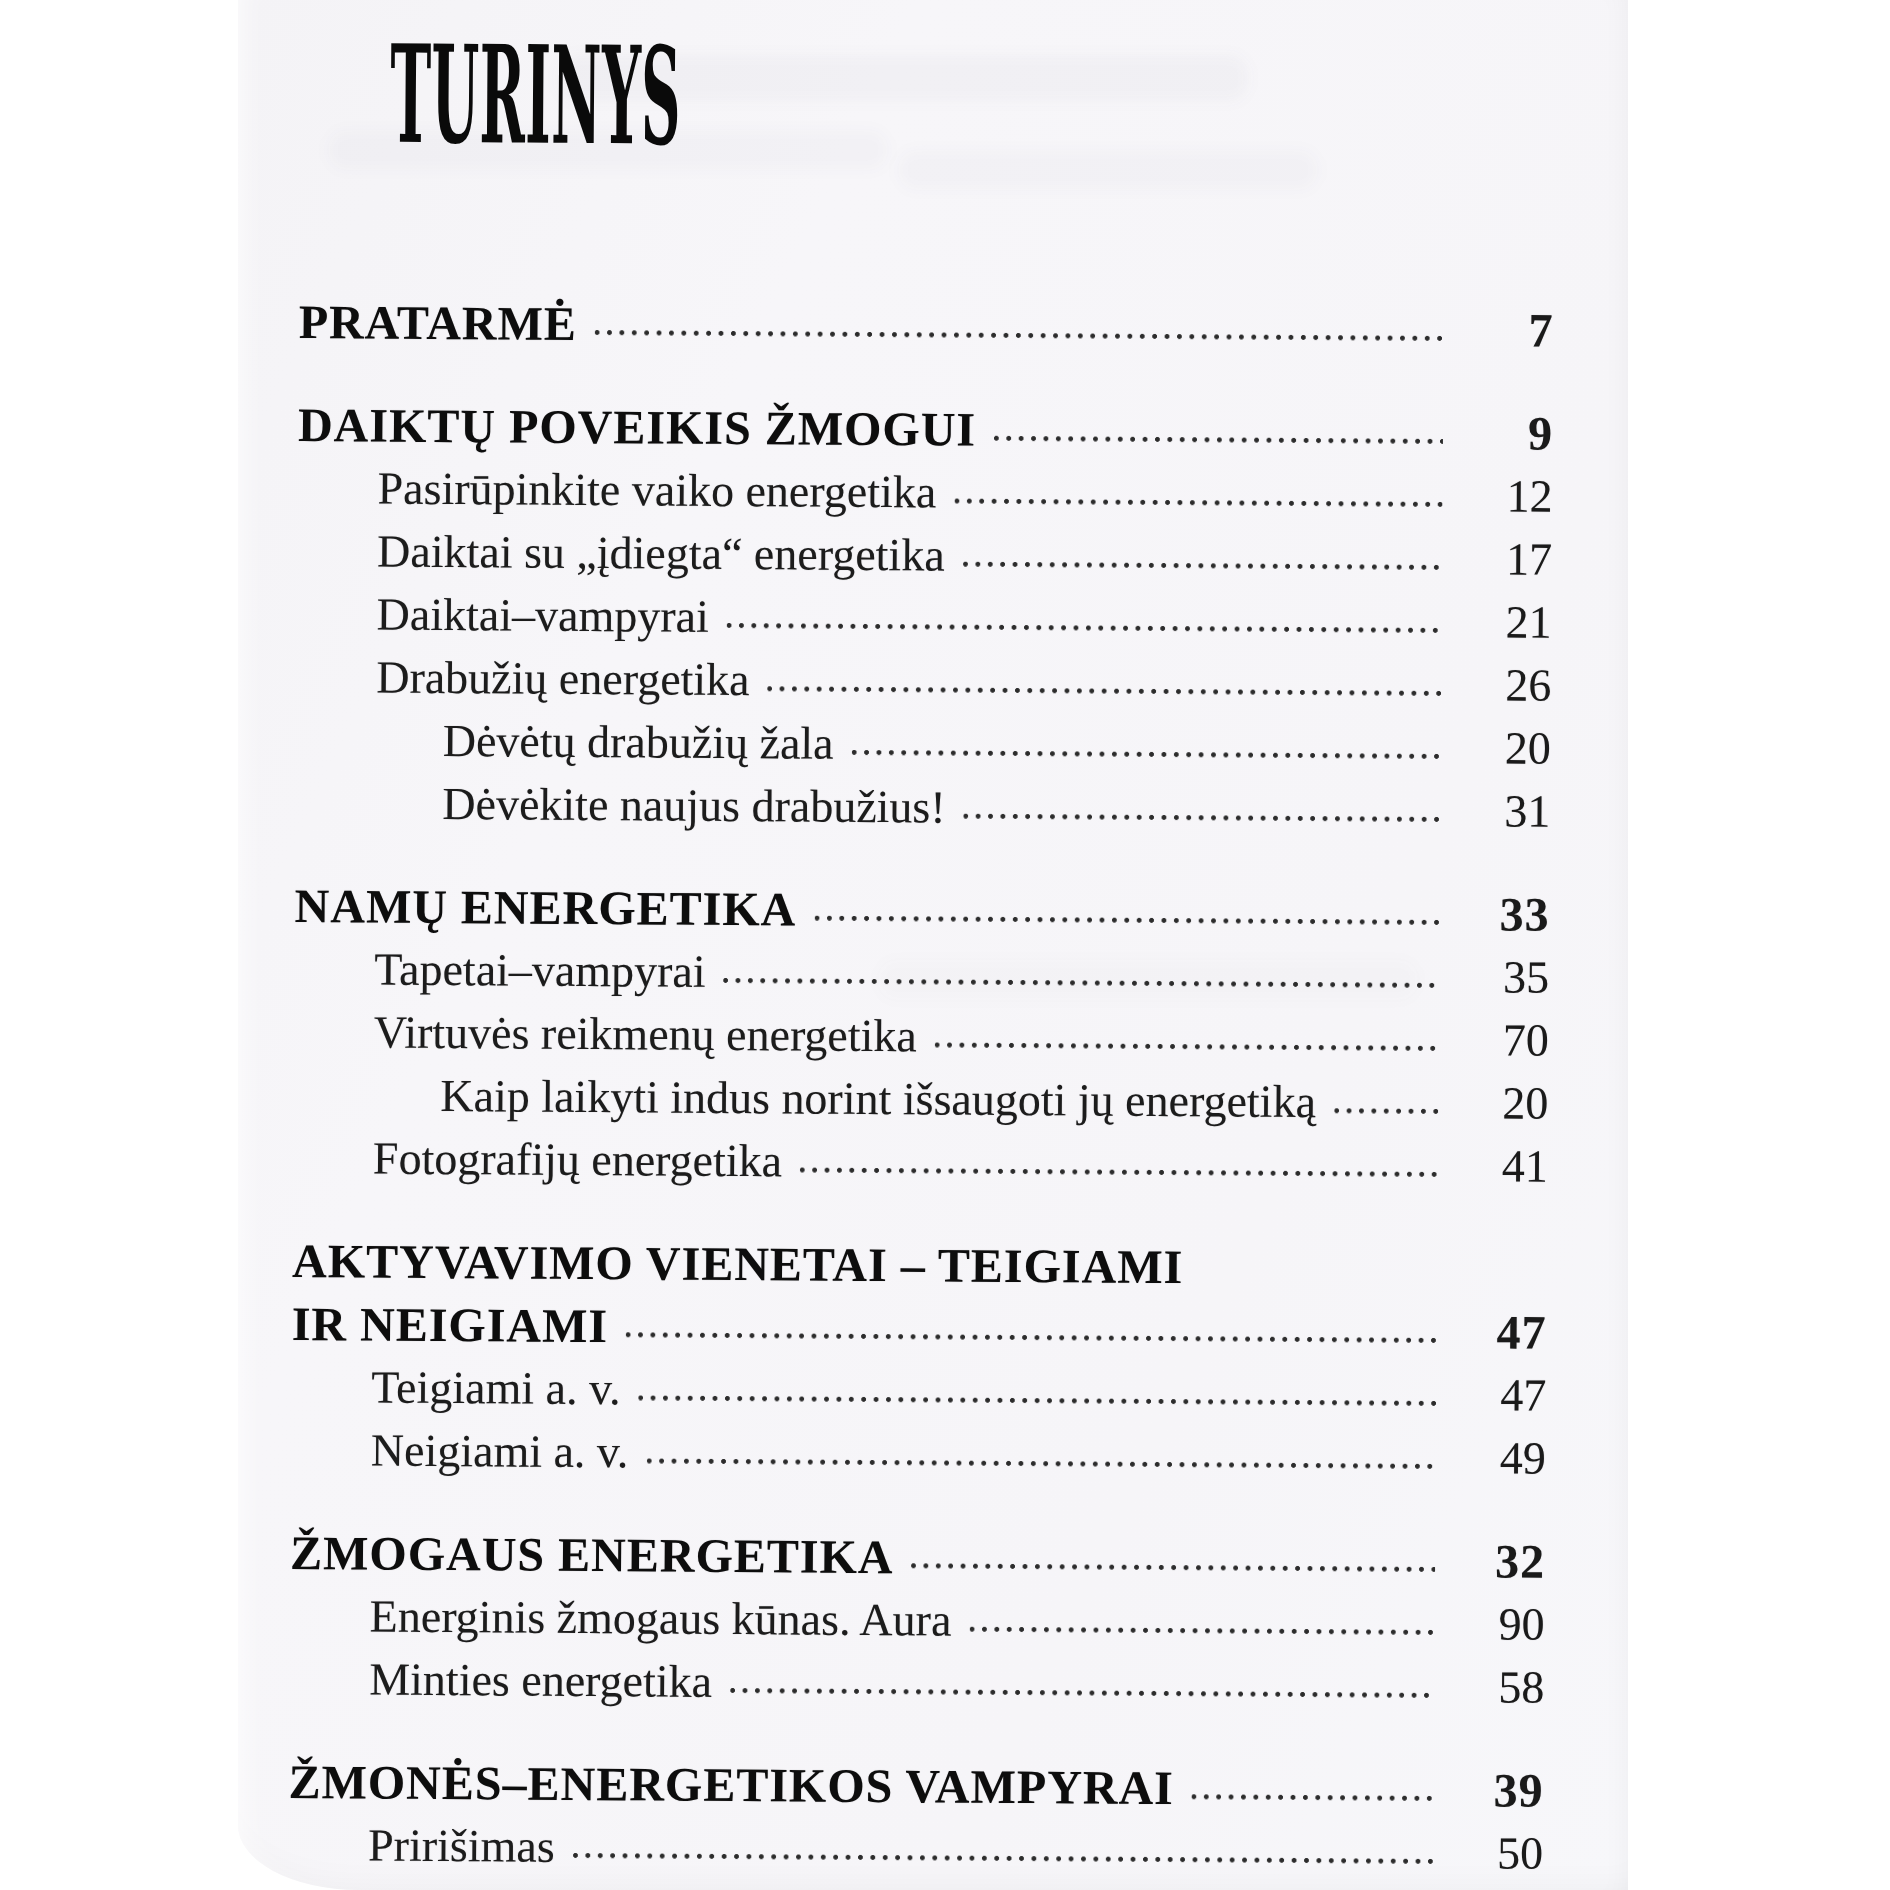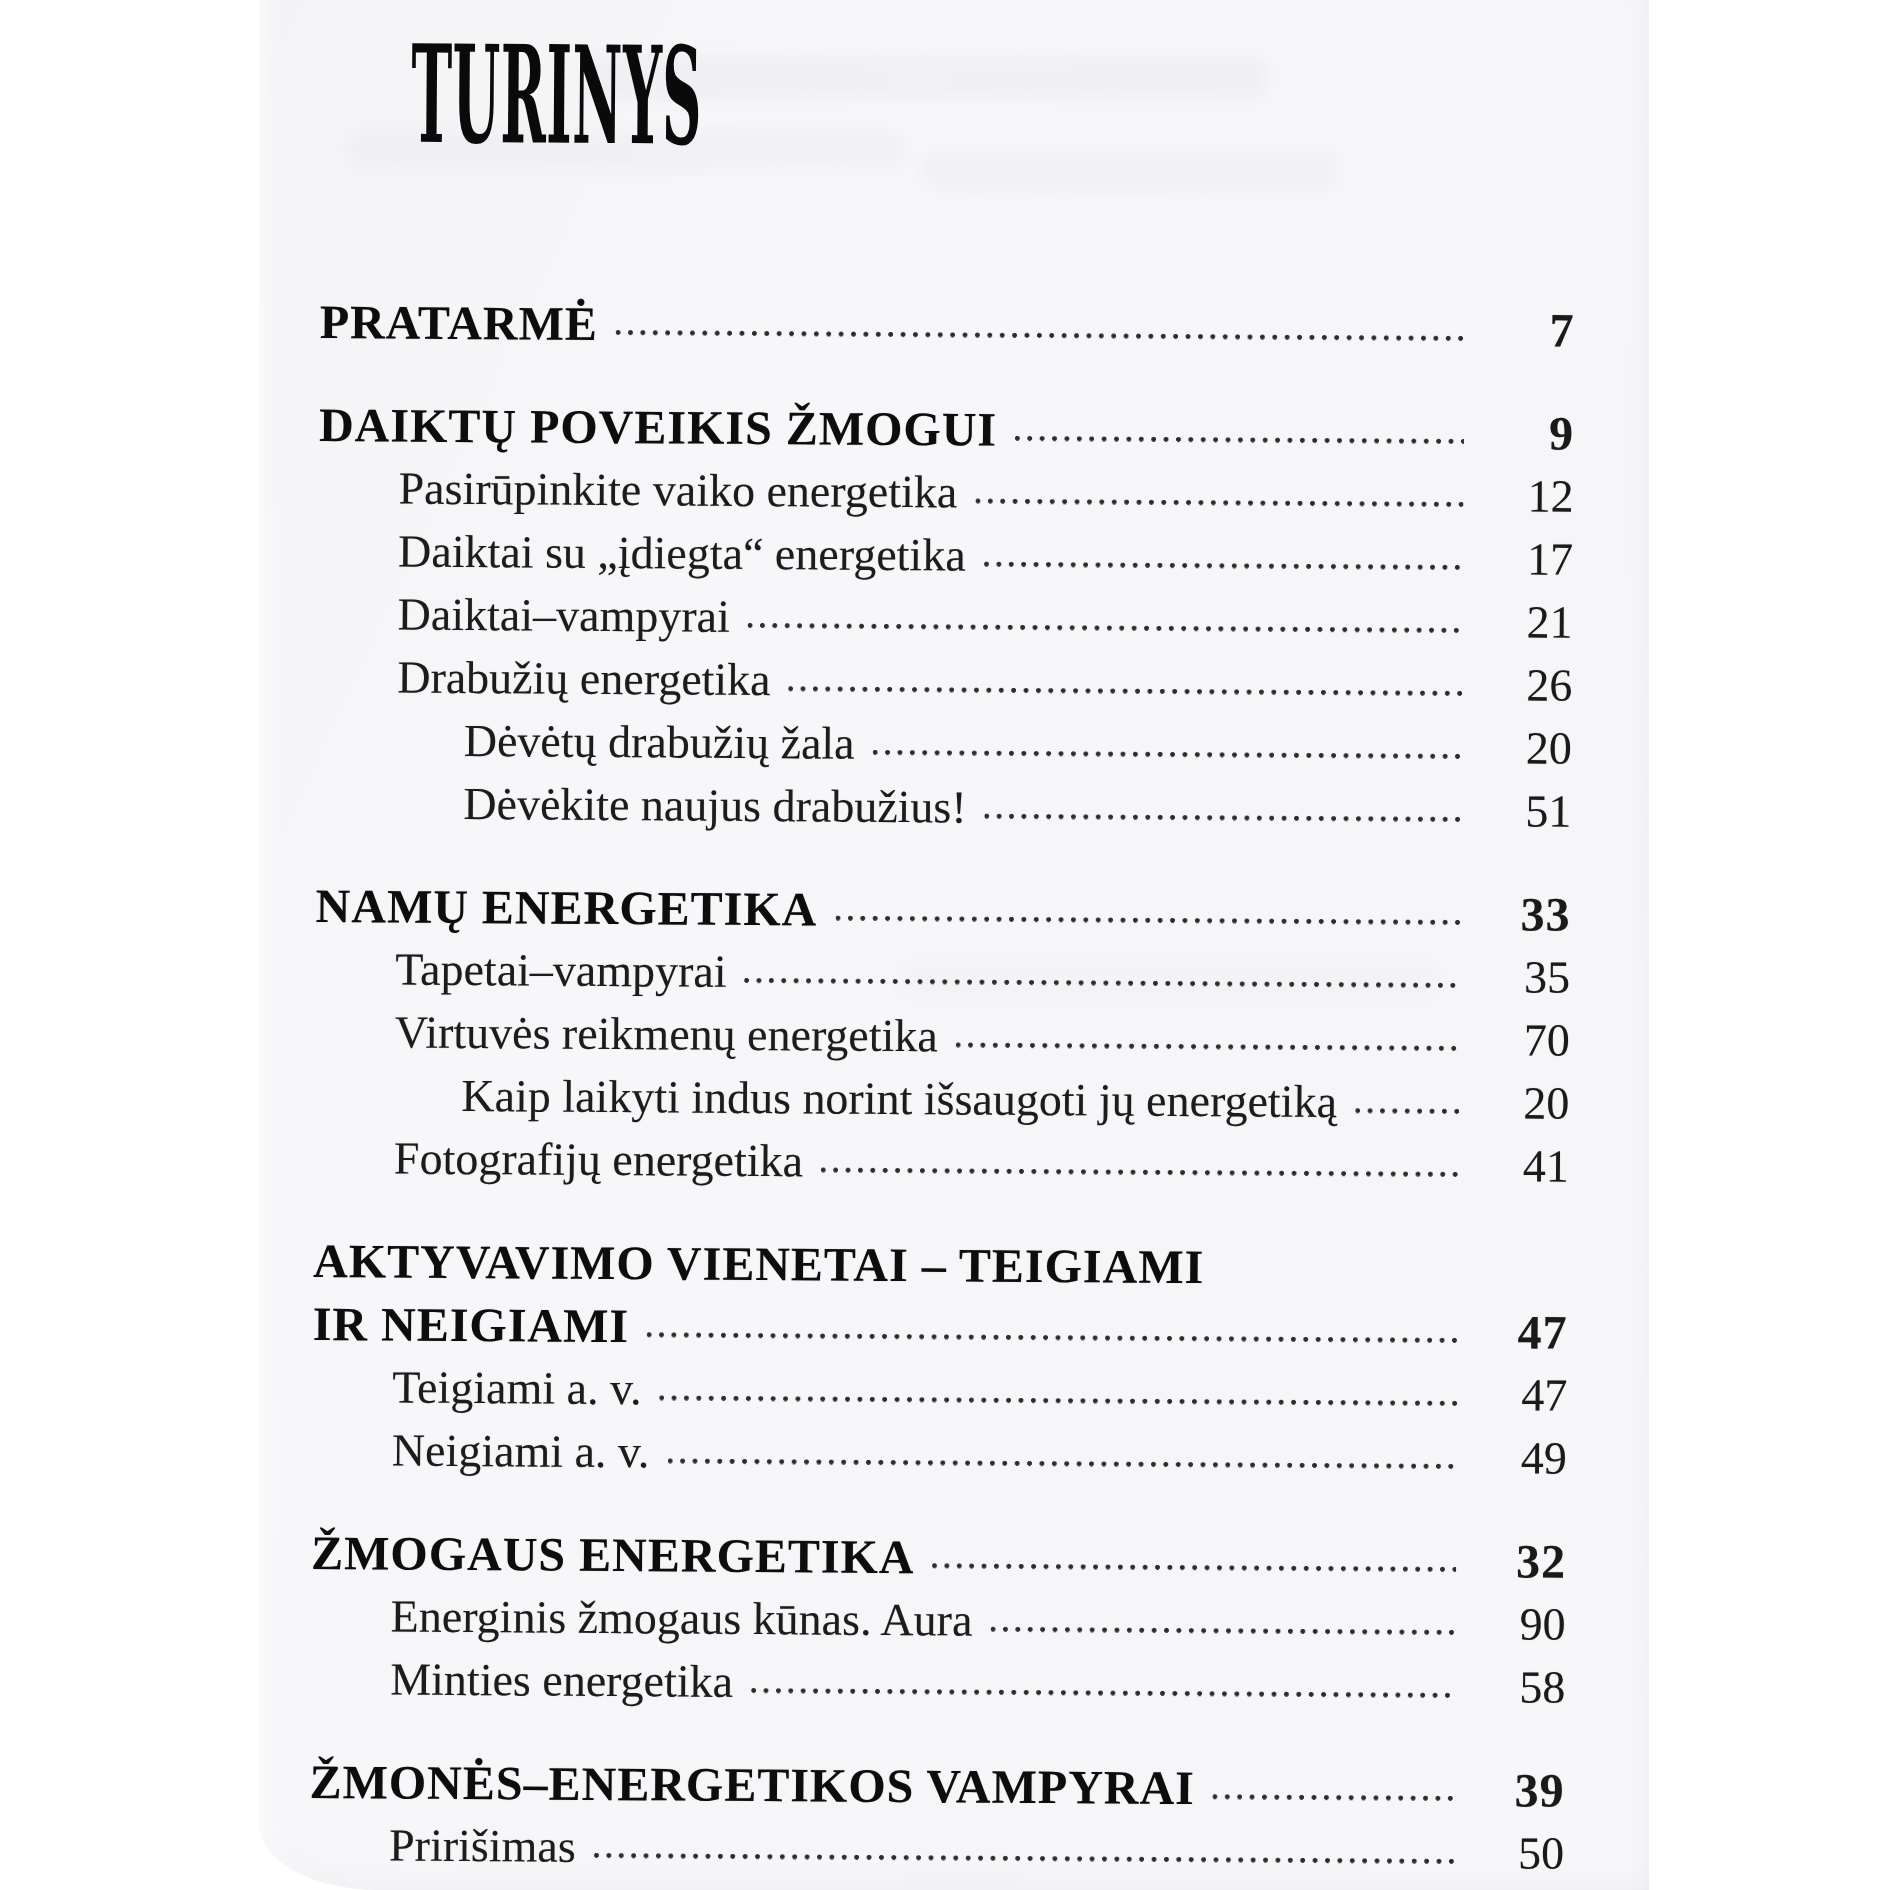--- a/index.html
+++ b/index.html
@@ -8,21 +8,21 @@
     background: #ffffff;
     width: 1890px;
     height: 1890px;
     overflow: hidden;
     font-family: "Liberation Serif", "DejaVu Serif", serif;
   }
 
   
   .scan {
     position: absolute;
-    left: 259px;
+    left: 238px;
     top: 0;
     width: 1390px;
     height: 1890px;
     background: linear-gradient(115deg, #f4f3f6 0%, #f7f6f9 30%, #f6f5f8 70%, #f7f7fa 100%);
     border-bottom-left-radius: 120px 65px;
     box-shadow:
       inset 26px 0 30px -26px rgba(255,255,255,0.95),
       inset -22px 0 30px -24px rgba(0,0,0,0.05),
       inset 0 -30px 40px -34px rgba(0,0,0,0.05);
   }
@@ -154,21 +154,21 @@
     <span class="pagenum">26</span>
   </div>
         <div class="toc-row lvl2">
     <span class="label">Dėvėtų drabužių žala</span>
     <span class="leader"></span>
     <span class="pagenum">20</span>
   </div>
         <div class="toc-row lvl2">
     <span class="label">Dėvėkite naujus drabužius!</span>
     <span class="leader"></span>
-    <span class="pagenum">51</span>
+    <span class="pagenum">31</span>
   </div>
         <div class="toc-row lvl0 section bold">
     <span class="label">NAMŲ ENERGETIKA</span>
     <span class="leader"></span>
     <span class="pagenum">33</span>
   </div>
         <div class="toc-row lvl1">
     <span class="label">Tapetai–vampyrai</span>
     <span class="leader"></span>
     <span class="pagenum">35</span>

